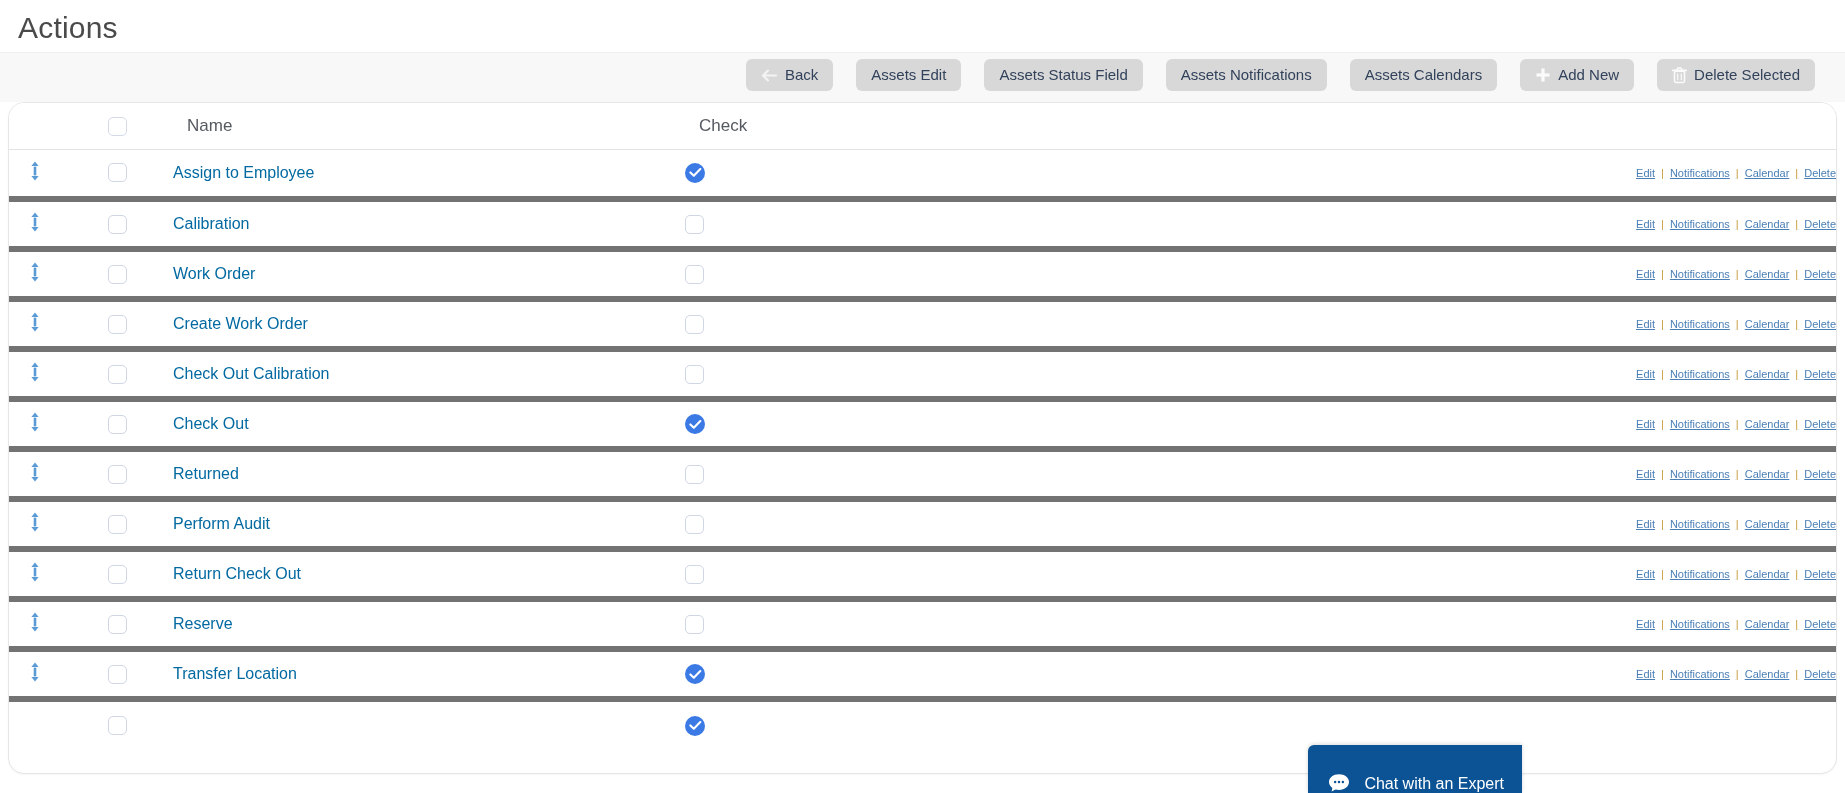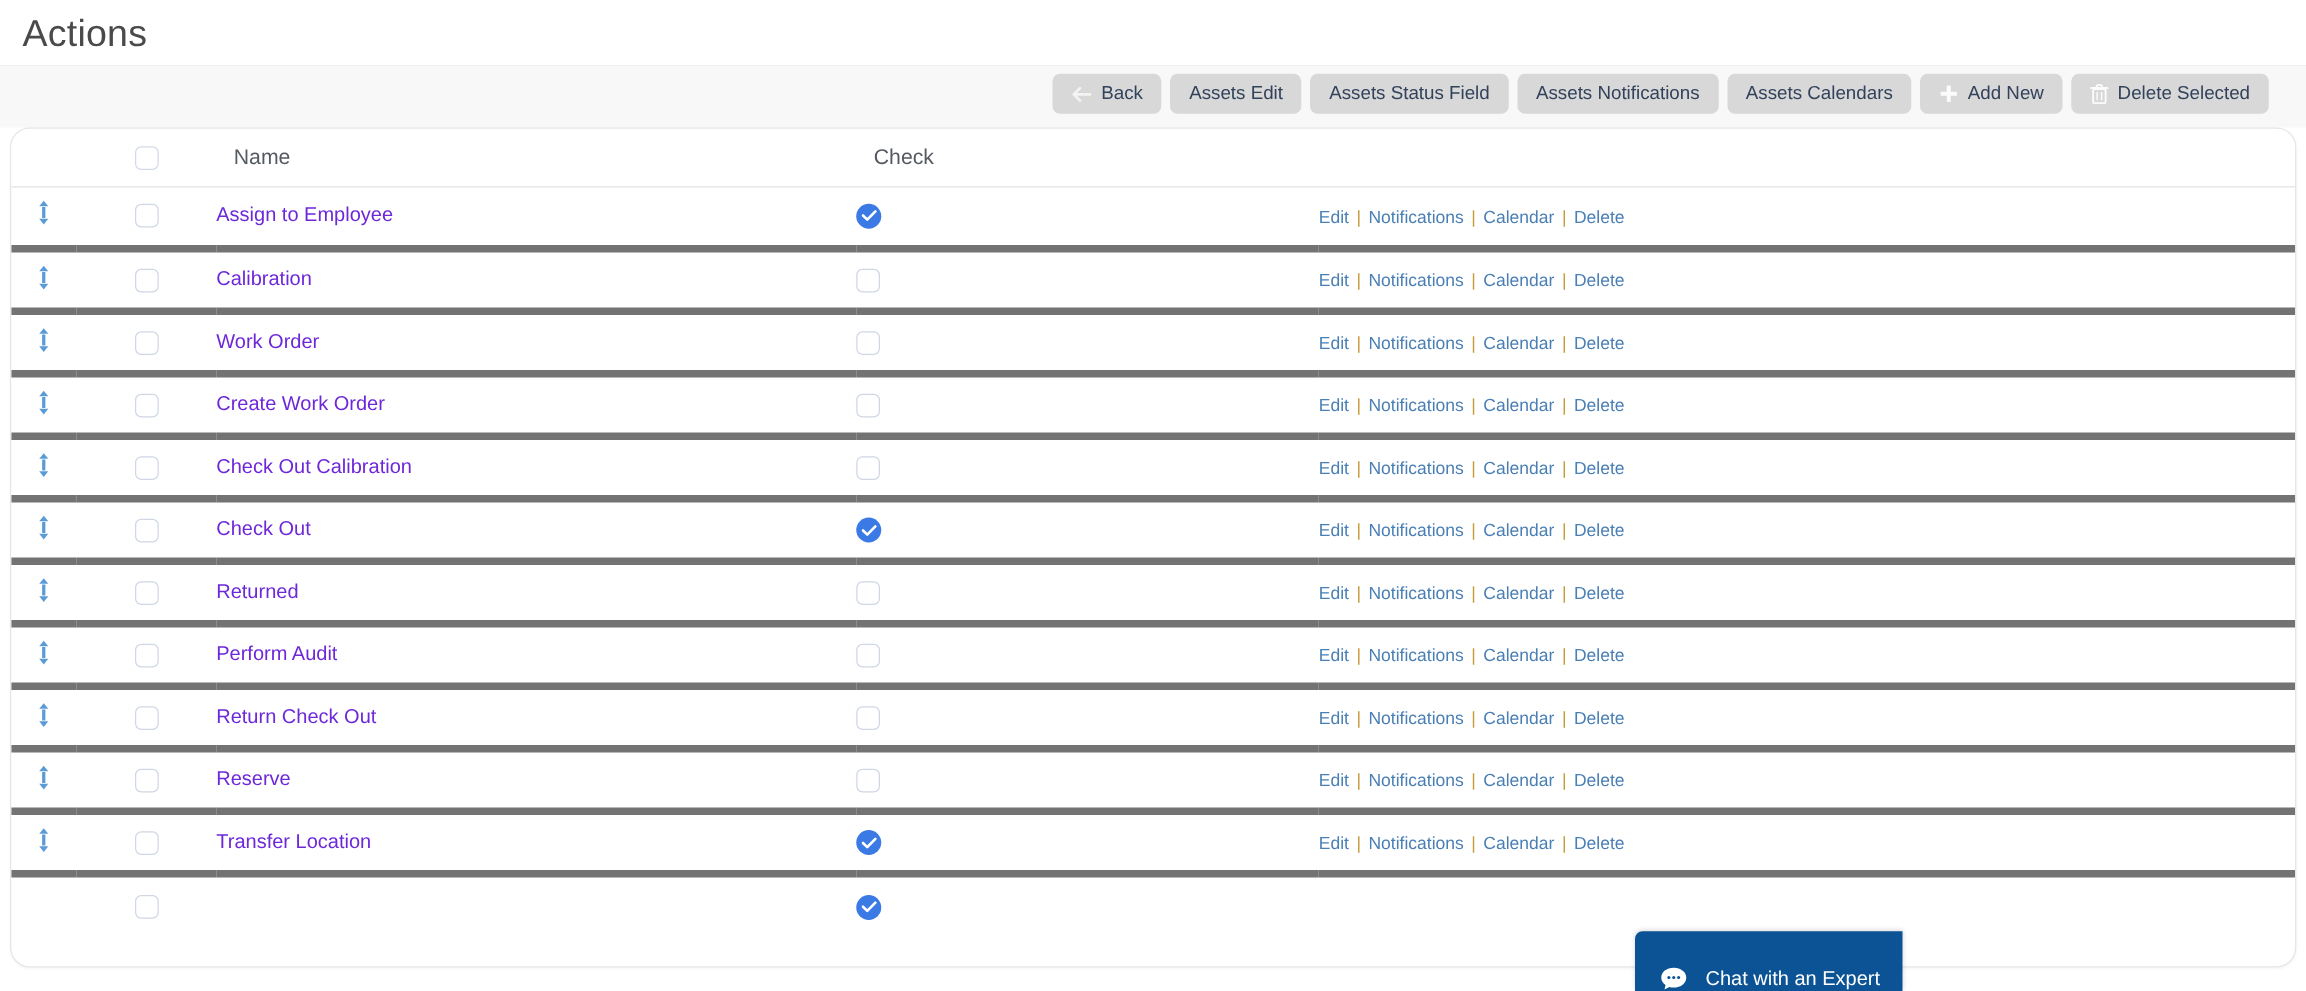--- a/index.html
+++ b/index.html
@@ -39,21 +39,21 @@
     height: 50px;
     background: #f8f8f8;
     border-top: 1px solid #f0f0f0;
   }
   .toolbar-buttons {
     position: absolute;
     right: 30px;
     top: 6px;
     display: flex;
     align-items: flex-start;
-    gap: 7px;
+    gap: 23px;
   }
   .tb-btn {
     display: inline-flex;
     align-items: center;
     gap: 7px;
     height: 32px;
     padding: 0 15px;
     border: none;
     border-radius: 6px;
     background: #d8d8d8;
@@ -109,32 +109,33 @@
   }
   thead th.th-name   { padding-left: 14px; }
   thead th.th-active { padding-left: 14px; }
 
   tbody tr { height: 50px; }
   tbody tr + tr td { border-top: 6px solid #737373; }
 
   td.cell-name {
     padding-left: 14px;
     font-size: 16px;
-    color: #6d28d9;
+    color: #0369a1;
     white-space: nowrap;
   }
   td.cell-handle { text-align: center; }
   td.cell-check  { text-align: center; }
   td.cell-active { padding-left: 14px; }
   td.cell-actions {
     padding-right: 28px;
-    text-align: left;
-    font-size: 14px;
+    text-align: right;
+    font-size: 11px;
     color: #4a7fb5;
     white-space: nowrap;
+    text-decoration: underline;
   }
 
   
   .drag-handle {
     display: inline-block;
     width: 14px;
     height: 22px;
     cursor: ns-resize;
   }
   .drag-handle svg { display: block; }

